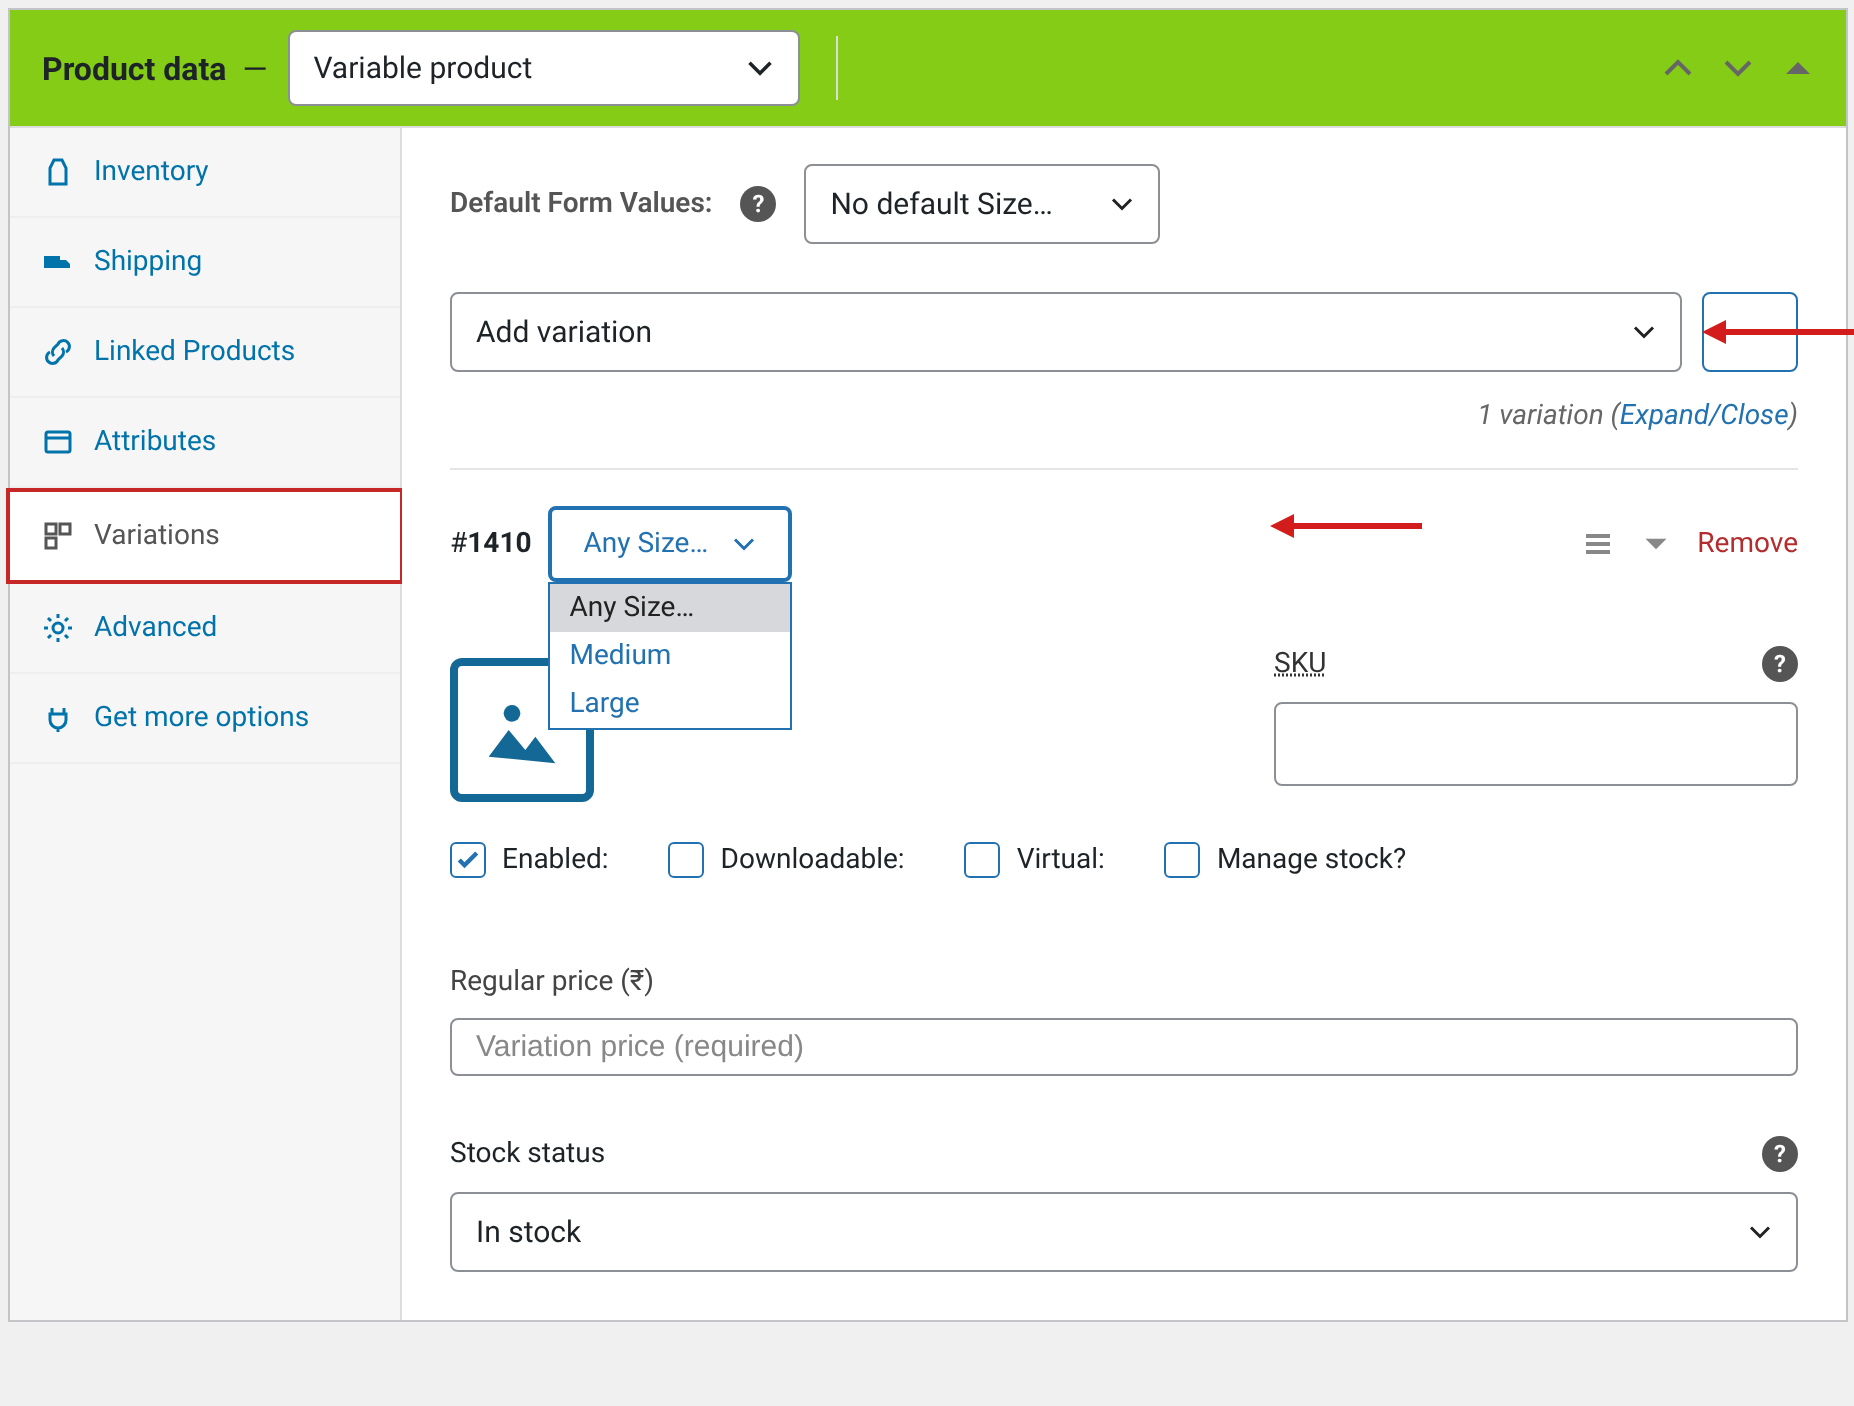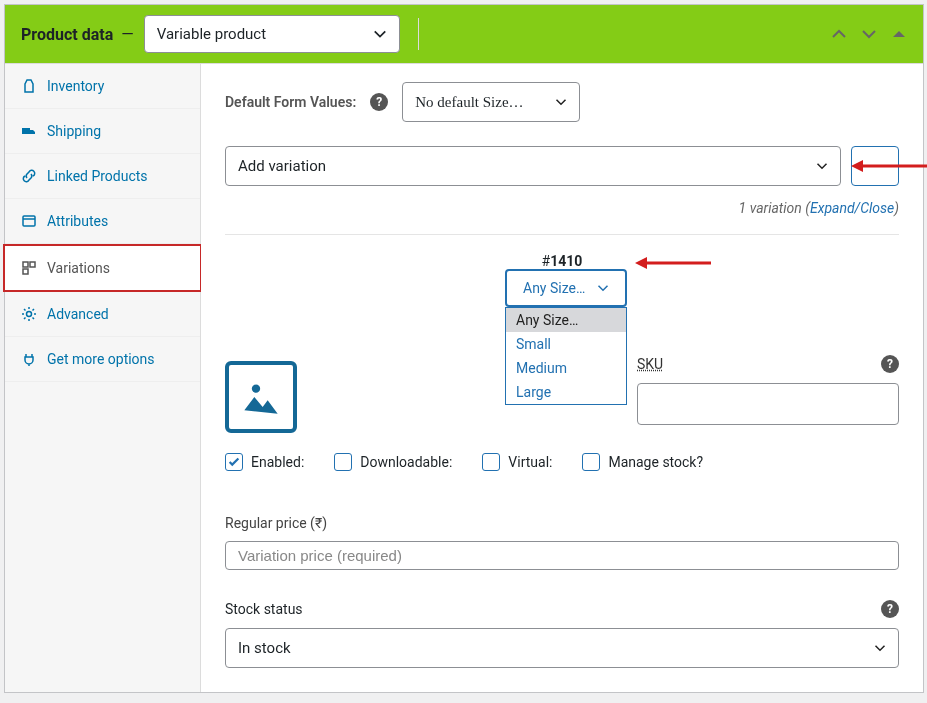--- a/index.html
+++ b/index.html
@@ -24,21 +24,21 @@
     .row-default .label { font-weight: 600; color: #555; }
     .help-circle { width: 18px; height: 18px; border-radius: 50%; background: #555; color: #fff; display: inline-flex; align-items: center; justify-content: center; font-size: 12px; font-weight: 700; cursor: pointer; }
     .select-look { height: 40px; border: 1px solid #8c8f94; border-radius: 4px; background: #fff; display: flex; align-items: center; justify-content: space-between; padding: 0 12px; font-size: 15px; cursor: pointer; }
     .add-row { display: flex; align-items: center; gap: 10px; margin-bottom: 8px; position: relative; }
     .add-select { flex: 1; }
     .go-btn { width: 48px; height: 40px; border: 1.5px solid #2271b1; border-radius: 4px; background: #fff; display: flex; align-items: center; justify-content: center; cursor: pointer; }
     .arrow-red { color: #d31d1d; }
     .arrow-red-1 { position: absolute; right: -30px; top: 8px; }
     .count-row { display: flex; justify-content: flex-end; color: #666; font-style: italic; padding: 6px 0 18px 0; border-bottom: 1px solid #e5e5e5; }
     .count-row .links { color: #2271b1; font-style: italic; }
-    .variation-header { display: flex; align-items: center; padding: 18px 0 12px 0; position: relative; flex-direction: column; }
+    .variation-header { display: flex; align-items: center; padding: 18px 0 12px 0; position: relative; }
     .var-id { font-weight: 700; }
     .var-hash { font-weight: normal; }
     .size-select { width: 122px; height: 38px; border: 2px solid #2271b1; border-radius: 4px; background: #fff; display: flex; align-items: center; justify-content: space-between; padding: 0 16px; margin-left: 8px; color: #2271b1; cursor: pointer; position: relative; }
     .dropdown-open { position: absolute; top: 36px; left: -2px; width: 122px; border: 1px solid #2271b1; background: #fff; z-index: 10; }
     .dropdown-open div { padding: 4px 10px; font-size: 14px; color: #2271b1; cursor: pointer; }
     .dropdown-open div.selected { background: #d7d8db; color: #222; }
     .arrow-red-2 { position: absolute; left: 408px; top: 16px; }
     .var-header-spacer { flex: 1; }
     .var-header-icons { display: flex; align-items: center; gap: 14px; color: #888; }
     .remove-link { color: #b32d2e; cursor: pointer; }
@@ -139,21 +139,21 @@
             <path d="M5 6V3M11 6V3M4 6h8v3a4 4 0 01-8 0zM8 13v2" stroke="#0073aa" stroke-width="1.5" fill="none"></path>
           </svg>
         <span>Get more options</span>
       </div>
     </div>
 
     <div class="main">
       <div class="row-default">
         <span class="label">Default Form Values:</span>
         <span class="help-circle">?</span>
-        <div class="select-look" style="width: 178px; font-family: Liberation Serif, serif;">
+        <div class="select-look" style="width: 178px;">
           <span>No default Size…</span>
           <svg class="chev-icon" viewBox="0 0 16 16">
               <path d="M2 5l6 6 6-6" stroke="#222" stroke-width="2" fill="none"></path>
             </svg>
         </div>
       </div>
 
       <div class="add-row">
         <div class="select-look add-select">
           <span>Add variation</span>
@@ -178,21 +178,20 @@
 
       <div class="variation-header">
         <span class="var-id"><span class="var-hash">#</span><span>1410</span></span>
         <div class="size-select">
           <span>Any Size…</span>
           <svg class="chev-icon" viewBox="0 0 16 16">
               <path d="M2 5l6 6 6-6" stroke="#2271b1" stroke-width="2" fill="none"></path>
             </svg>
           <div class="dropdown-open">
             <div class="selected">Any Size…</div>
-            <div>Small</div>
             <div>Medium</div>
             <div>Large</div>
           </div>
         </div>
         <svg class="arrow-red arrow-red-2" width="80" height="24" viewBox="0 0 80 24">
             <line x1="78" y1="12" x2="8" y2="12" stroke="#d31d1d" stroke-width="3"></line>
             <path d="M2 12l12-6v12z" fill="#d31d1d"></path>
           </svg>
         <div class="var-header-spacer"></div>
         <div class="var-header-icons">

